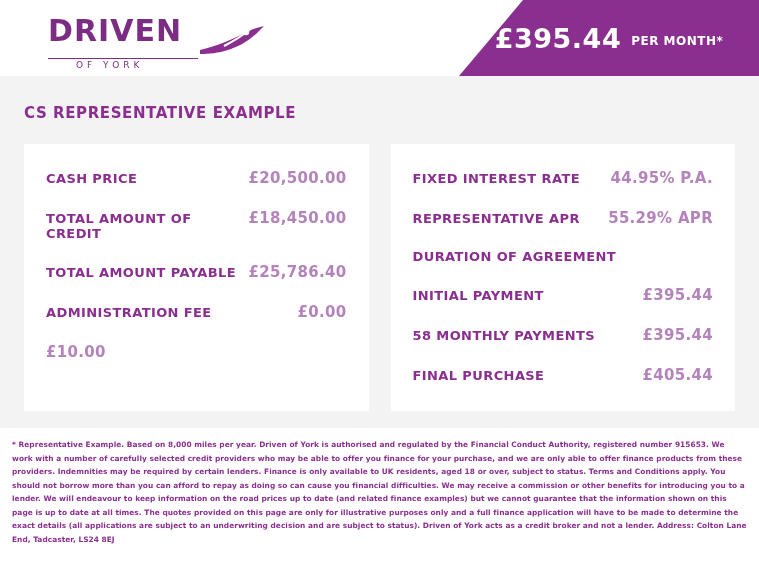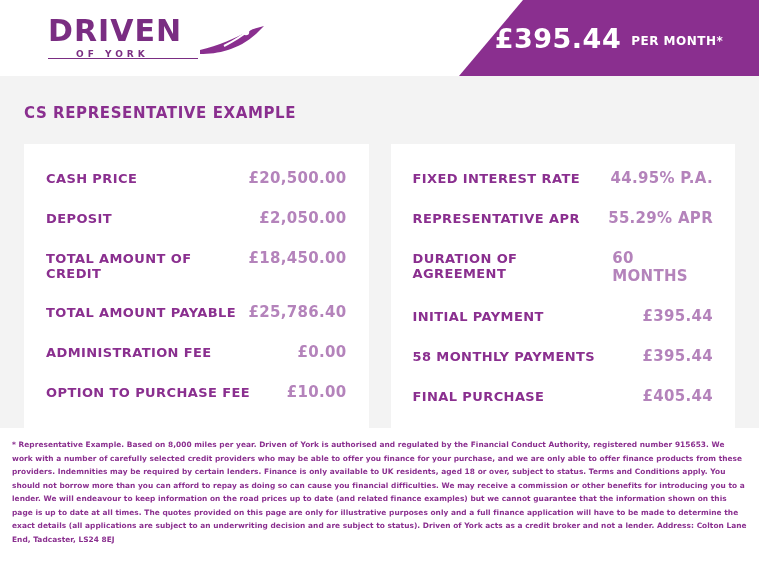--- a/index.html
+++ b/index.html
@@ -37,23 +37,22 @@
     font-size: 30px;
     letter-spacing: 1px;
     color: #7a2d82;
     line-height: 34px;
   }
   .logo-sub {
     font-family: "DejaVu Sans", sans-serif;
     font-size: 9px;
     letter-spacing: 4px;
     color: #7a2d82;
-    margin-top: 1px;
+    margin-top: 12px;
     margin-left: 28px;
-    font-weight: bold;
   }
   .logo-rule {
     position: absolute;
     left: 0;
     top: 44px;
     width: 150px;
     height: 1px;
     background: #7a2d82;
   }
   .logo-swoosh {
@@ -187,53 +186,47 @@
     <div class="section-title">CS REPRESENTATIVE EXAMPLE</div>
 
     <div class="panels">
 
       <div class="panel">
         <div class="row">
           <span class="row-label">CASH PRICE</span>
           <span class="row-value">£20,500.00</span>
         </div>
         <div class="row">
-          <span class="row-label">DEPOSIT</span>
-          <span class="row-value">£2,050.00</span>
-        </div>
-        <div class="row">
           <span class="row-label">TOTAL AMOUNT OF CREDIT</span>
           <span class="row-value">£18,450.00</span>
         </div>
         <div class="row">
           <span class="row-label">TOTAL AMOUNT PAYABLE</span>
           <span class="row-value">£25,786.40</span>
         </div>
         <div class="row">
           <span class="row-label">ADMINISTRATION FEE</span>
           <span class="row-value">£0.00</span>
         </div>
         <div class="row">
-          <span class="row-label">OPTION TO PURCHASE FEE</span>
           <span class="row-value">£10.00</span>
         </div>
       </div>
 
       <div class="panel">
         <div class="row">
           <span class="row-label">FIXED INTEREST RATE</span>
           <span class="row-value">44.95% P.A.</span>
         </div>
         <div class="row">
           <span class="row-label">REPRESENTATIVE APR</span>
           <span class="row-value">55.29% APR</span>
         </div>
         <div class="row">
           <span class="row-label">DURATION OF AGREEMENT</span>
-          <span class="row-value">60 MONTHS</span>
         </div>
         <div class="row">
           <span class="row-label">INITIAL PAYMENT</span>
           <span class="row-value">£395.44</span>
         </div>
         <div class="row">
           <span class="row-label">58 MONTHLY PAYMENTS</span>
           <span class="row-value">£395.44</span>
         </div>
         <div class="row">

